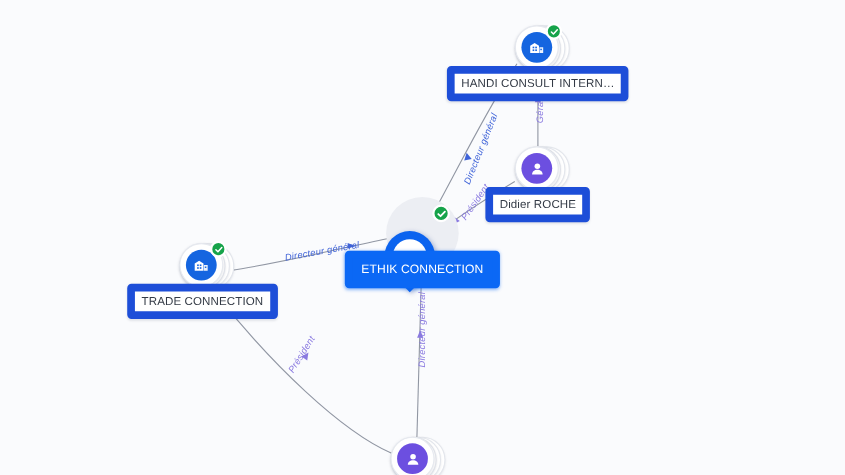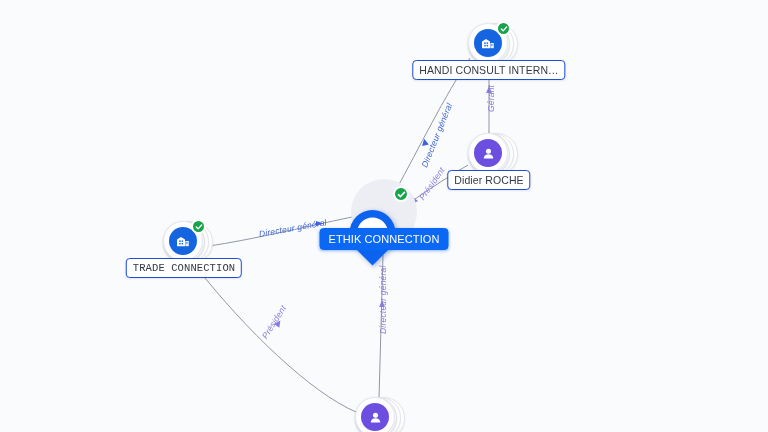--- a/index.html
+++ b/index.html
@@ -133,21 +133,21 @@
   }
 
   
   .label {
     position: absolute;
     left: 50%;
     transform: translateX(-50%);
     white-space: nowrap;
     background: #ffffff;
     color: #333a45;
-    border: 1px solid #1d4ed8;
+    border: 7px solid #1d4ed8;
     border-radius: 4px;
     box-shadow: 0 1px 2px rgba(20,30,60,.10);
     font-size: 10.5px;
     letter-spacing: .1px;
     padding: 3px 6px 3px 6px;
     line-height: 12px;
   }
   .label.selected {
     background: #0b68f5;
     border-color: #0b68f5;
@@ -284,21 +284,21 @@
             <rect x="11.2" y="9.3" width="1.4" height="1.3" fill="#1565e0"></rect>
           </svg>
         </div>
         <div class="check">
           <svg width="8" height="8" viewBox="0 0 10 10" aria-hidden="true">
             <path d="M1.6 5.1 L3.9 7.3 L8.3 2.6" stroke="#ffffff" stroke-width="1.7" fill="none" stroke-linecap="round" stroke-linejoin="round"></path>
           </svg>
         </div>
       </div>
     </div>
-    <div class="label" style="top:16px;font-family:Liberation Mono, monospace;">TRADE CONNECTION</div>
+    <div class="label" style="top:16px;">TRADE CONNECTION</div>
   </div>
 
   <div class="node" style="left:376px; top:418px;">
     <div class="stack">
       <div class="card c3"></div>
       <div class="card c2"></div>
       <div class="card c1"></div>
       <div class="avatar">
         <div class="disc person">
           <svg width="15" height="15" viewBox="0 0 16 16" aria-hidden="true">

